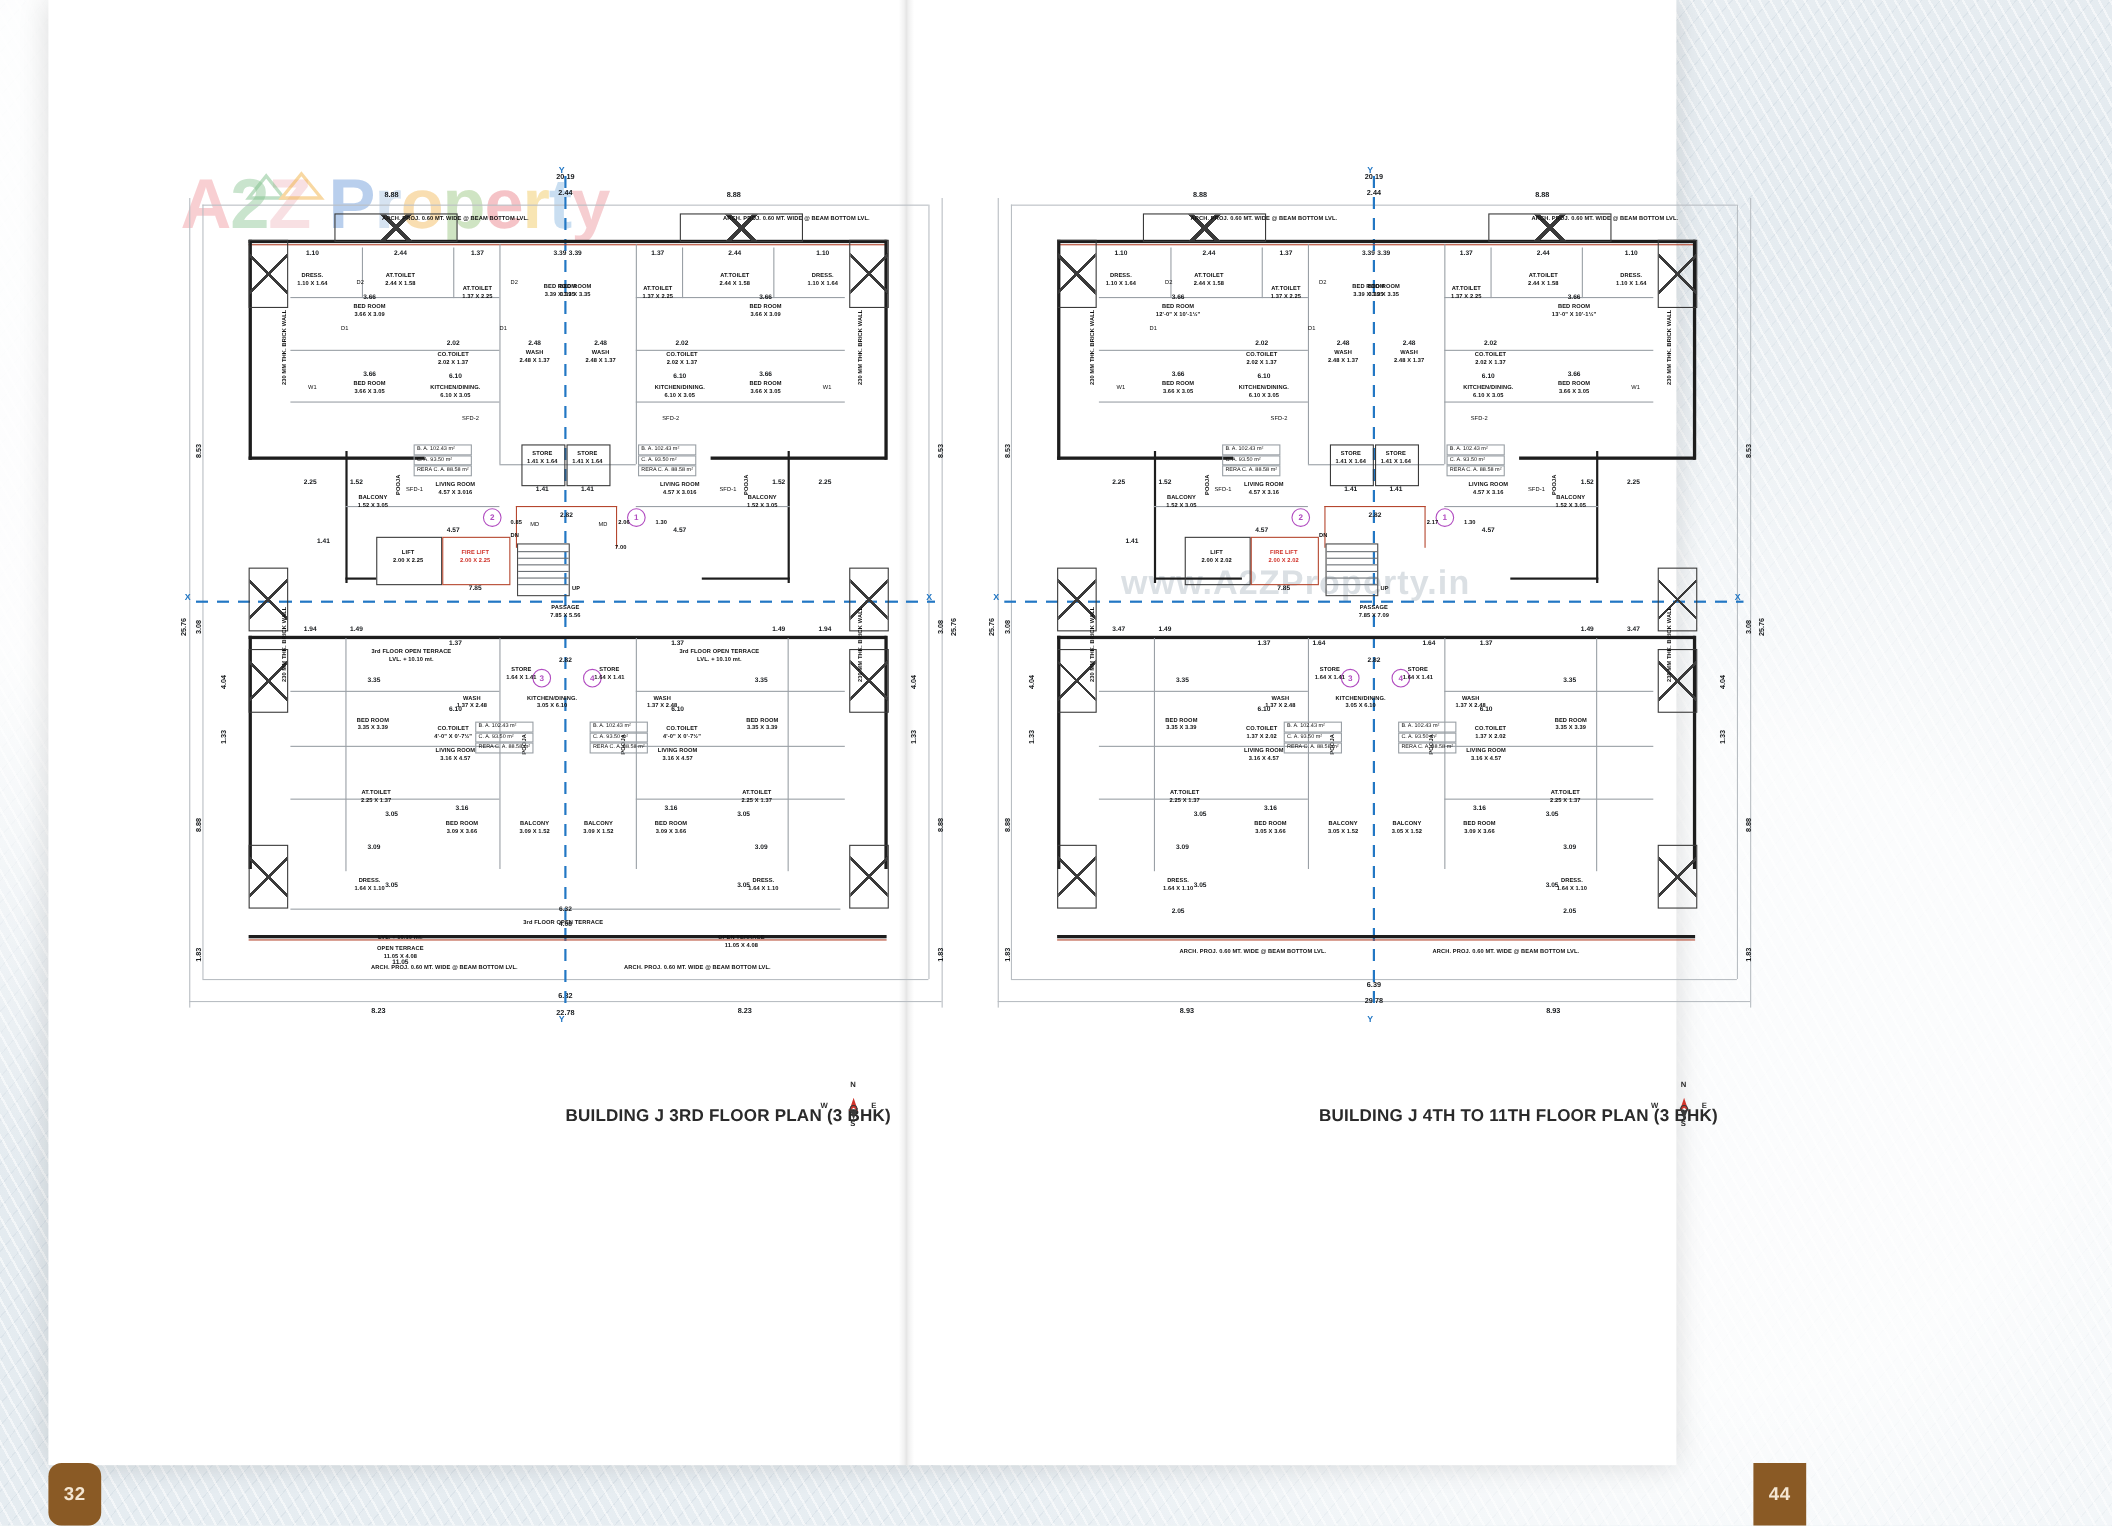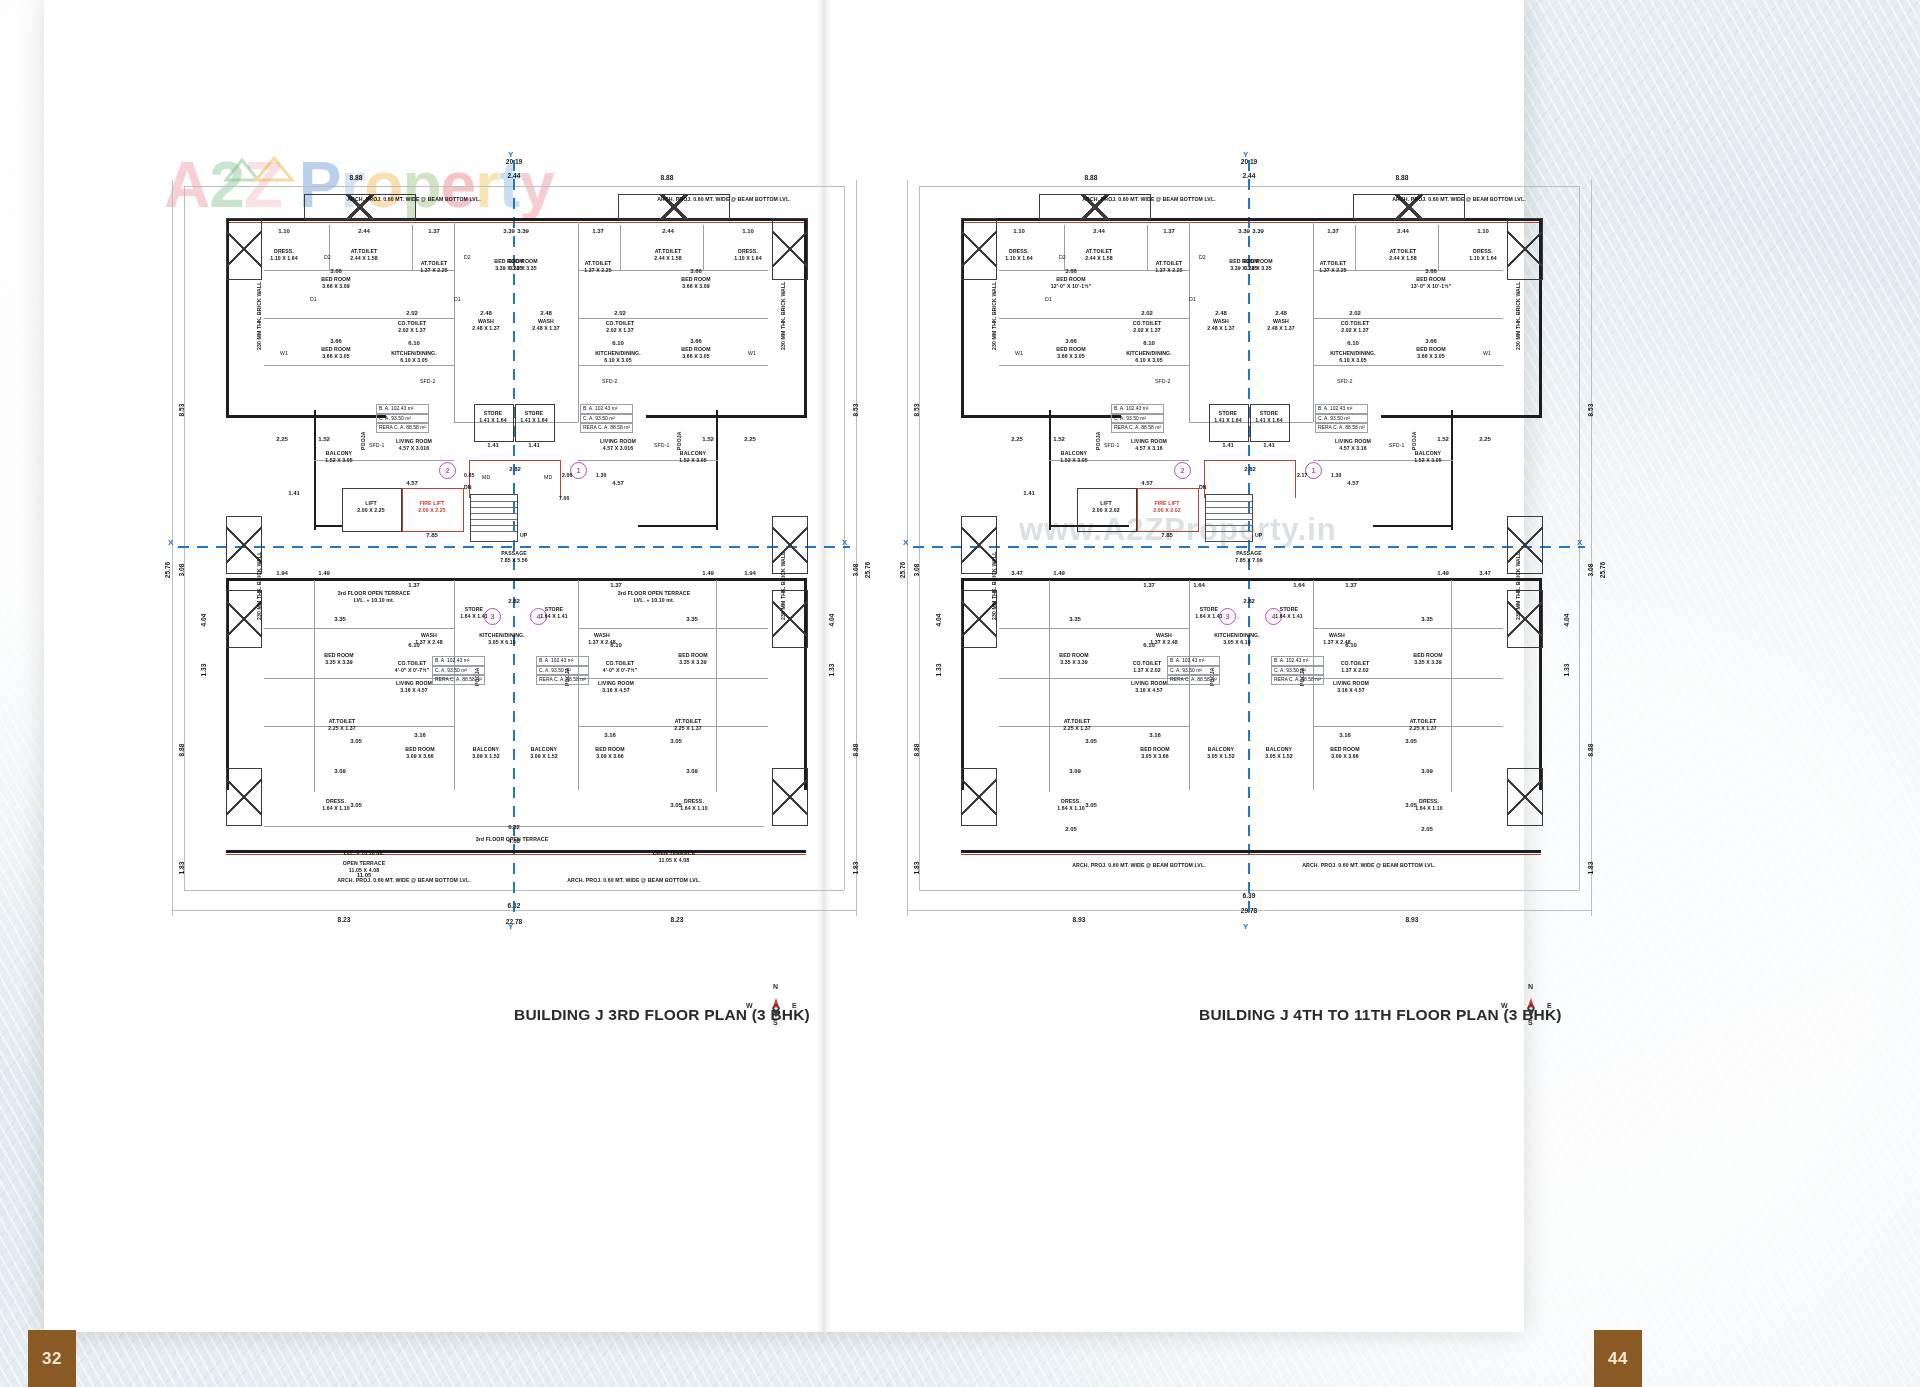--- a/index.html
+++ b/index.html
@@ -31,21 +31,21 @@
     pointer-events:none;
   }
   
   .pagetab{
     position:absolute;bottom:0;width:48px;height:57px;
     background:#8a5a25;color:#f4e6d2;
     font-size:17px;font-weight:700;
     display:flex;align-items:center;justify-content:center;
     letter-spacing:.5px;
   }
-  .pagetab.left{left:28px;}
+  .pagetab.left{left:44px;border-radius:12px;}
   .pagetab.right{left:1594px;background:#8a5a25;}
   
   .wm-logo{
     position:absolute;left:120px;top:148px;
     font-size:64px;font-weight:800;letter-spacing:-1px;
     white-space:nowrap;pointer-events:none;
     opacity:.42;
   }
   .wm-logo .a{color:#ef8f96;}
   .wm-logo .two{color:#7fc08a;}

